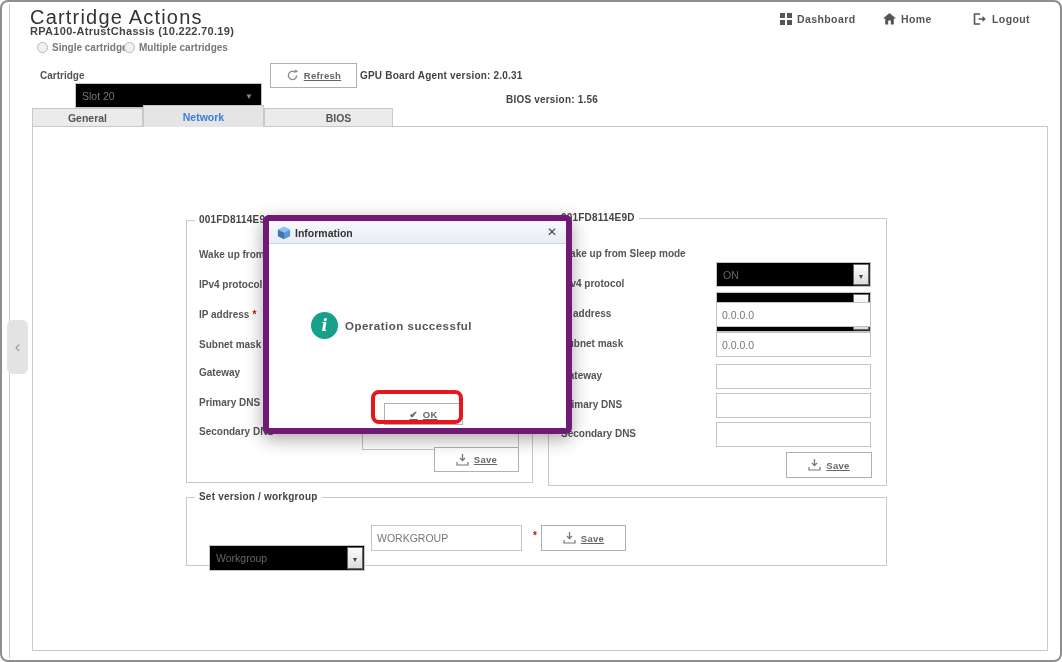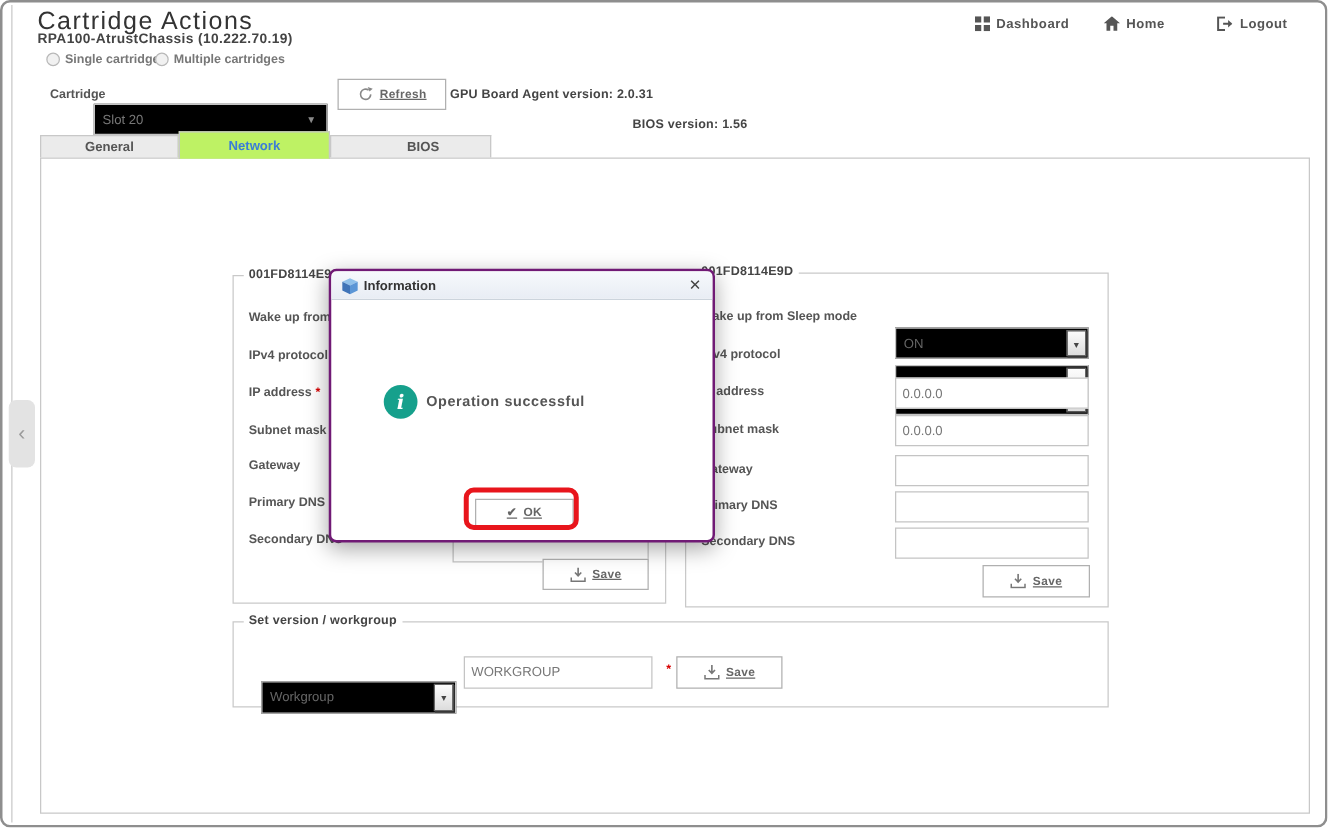--- a/index.html
+++ b/index.html
@@ -33,34 +33,34 @@
   .combo .btn3d span { font-size:7px; color:#444; line-height:21px; }
   .btn { background:#fff; border:1px solid #b0b0b0; display:flex; align-items:center;
          justify-content:center; gap:5px; cursor:pointer; }
   .btn span { font-size:9.5px; font-weight:700; color:#666; letter-spacing:.3px;text-decoration:underline; }
   .ver { font-size:10px; font-weight:700; color:#444; letter-spacing:.2px; }
 
   
   .tab { position:absolute; top:106px; height:19px; background:#ebebeb;
          border:1px solid #c8c8c8; border-bottom:none; text-align:center;
          font-size:10.5px; font-weight:700; color:#555; line-height:18px; cursor:pointer; }
-  .tab.active { top:103px; height:22px; background:#bef264; color:#3b7dd8; line-height:22px; z-index:3; }
+  .tab.active { top:103px; height:22px; background:#e5e5e5; color:#3b7dd8; line-height:22px; z-index:3; }
   .content { position:absolute; left:30px; top:124px; width:1016px; height:525px;
              border:1px solid #c8c8c8; background:#fff; }
 
   
   .panel { position:absolute; border:1px solid #c9c9c9; background:#fff; }
   .legend { position:absolute; top:-7px; left:8px; background:#fff; padding:0 4px;
             font-size:10px; font-weight:700; color:#444; letter-spacing:.2px; }
   .txt { position:absolute; border:1px solid #c4c4c4; background:#fff; font-family:"Liberation Sans",sans-serif;
          font-size:10.5px; color:#777; padding:0 5px; outline:none; }
 
   
   .modal { position:absolute; left:261px; top:213px; width:309px; height:219px;
-           background:#fff; border:2px solid #701a75; border-radius:6px;
+           background:#fff; border:6px solid #701a75; border-radius:6px;
            box-shadow:0 5px 18px rgba(0,0,0,.35); z-index:50; }
   .modal-bar { position:absolute; left:0; right:0; top:0; height:23px;
                background:linear-gradient(#f6f9fc,#e8edf4); border-bottom:1px solid #ccd4dc;
                border-radius:6px 6px 0 0; }
   .modal-title { position:absolute; left:26px; top:6px; font-size:10.5px; font-weight:700; color:#333; }
   .modal-close { position:absolute; right:9px; top:4px; font-size:12px; color:#444; cursor:pointer; }
   .info-circle { position:absolute; left:42px; top:91px; width:27px; height:27px; border-radius:50%;
                  background:#16a08c; color:#fff; text-align:center; line-height:27px;
                  font-family:"DejaVu Serif",serif; font-style:italic; font-weight:700; font-size:16px; }
   .modal-msg { position:absolute; left:76px; top:99px; font-size:11.5px; font-weight:700;

